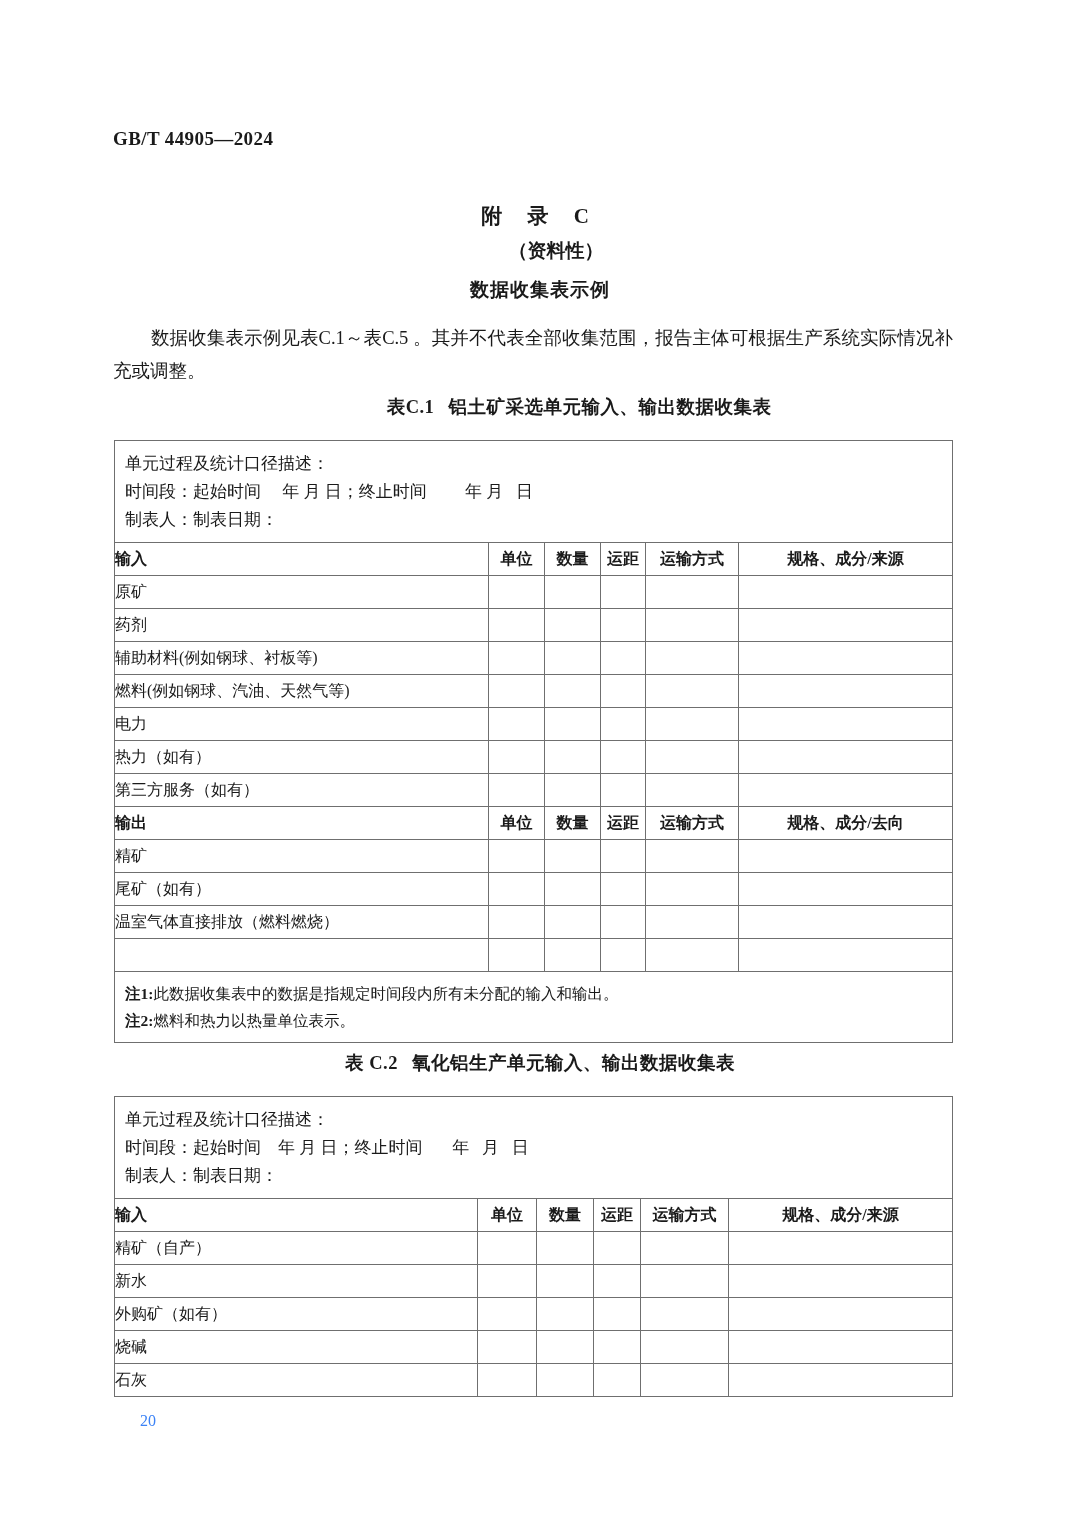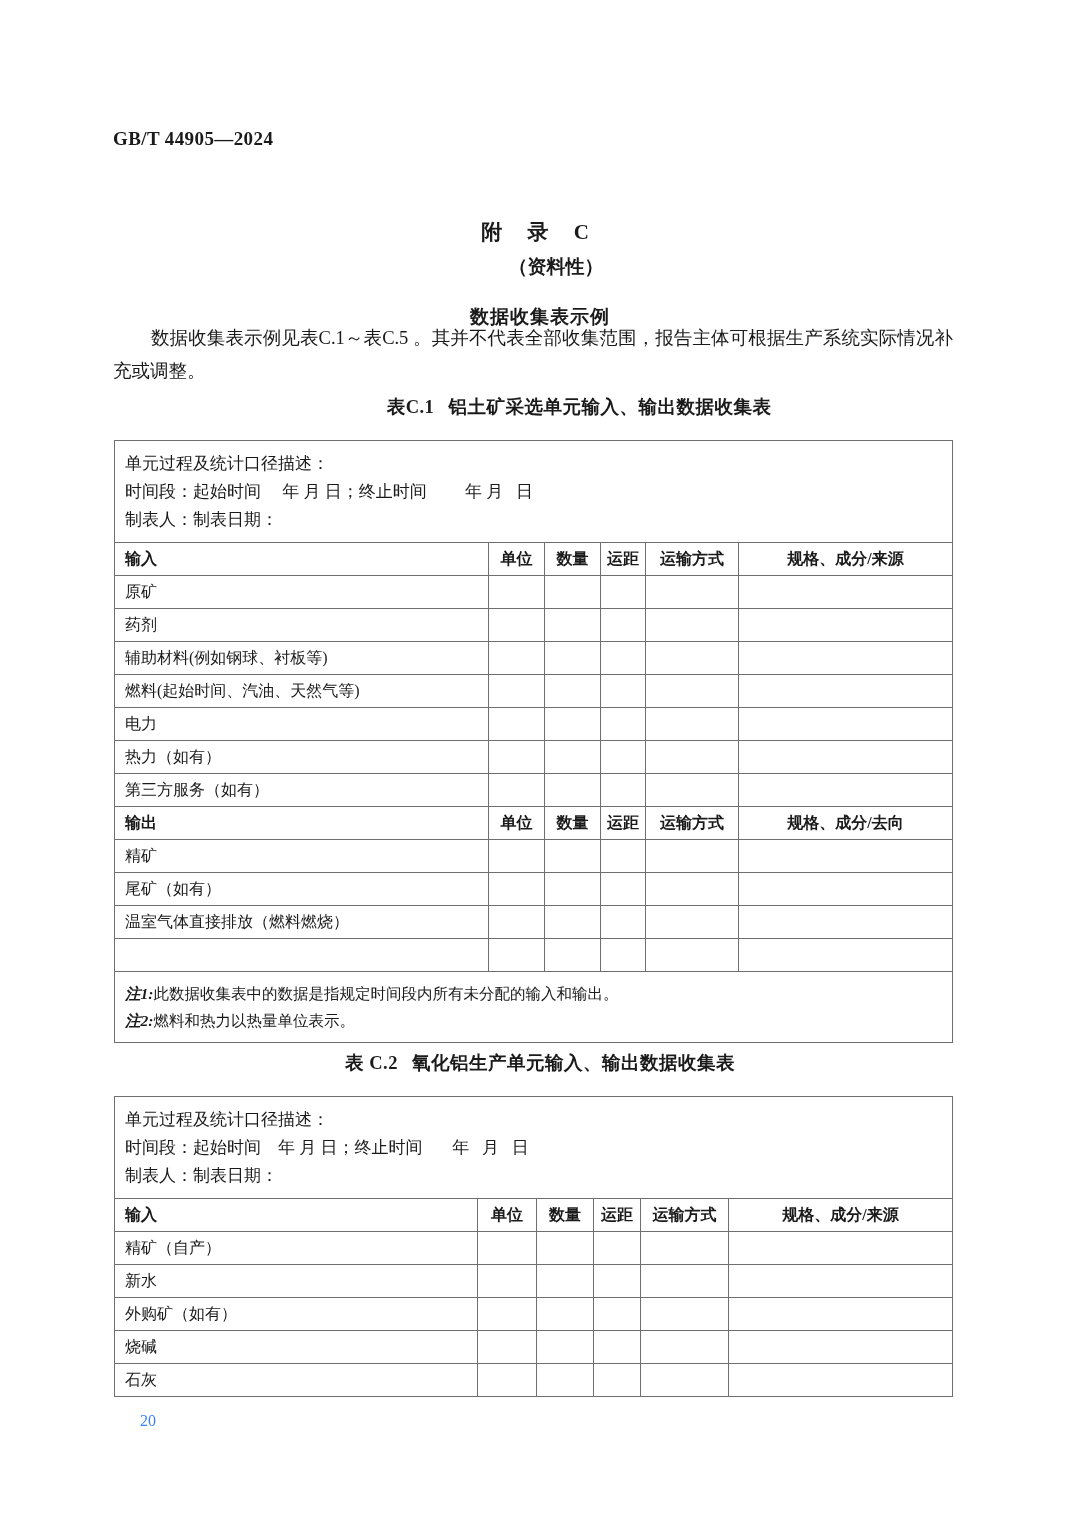--- a/index.html
+++ b/index.html
@@ -31,35 +31,35 @@
     font-size: 19px;
     font-weight: bold;
     letter-spacing: 0.4px;
     font-family: "Liberation Serif", "DejaVu Serif", serif;
   }
 
   
   .annex-block {
     position: absolute;
     left: 0;
-    top: 218px;
+    top: 202px;
     width: 1080px;
     text-align: center;
   }
   .annex-title {
     font-size: 21px;
     font-weight: bold;
     letter-spacing: 10px;
     font-family: "Liberation Serif", "DejaVu Serif", serif;
     margin-bottom: 8px;
   }
   .annex-kind {
     font-size: 19px;
     font-weight: bold;
-    margin-bottom: 24px;
+    margin-bottom: 13px;
     padding-left: 32px;
   }
   .annex-name {
     font-size: 19px;
     font-weight: bold;
     letter-spacing: 1px;
   }
 
   
   .intro {
@@ -99,21 +99,20 @@
   .dtable.t1 { top: 440px; }
   .dtable.t2 { top: 1096px; }
 
   .dtable td {
     border: 1px solid #6f6f6f;
     padding: 0;
     height: 32px;
     vertical-align: middle;
   }
   .dtable td.lbl {
-    padding-left: 10px;
     text-align: left;
   }
   .dtable td.ctr {
     text-align: center;
   }
   .dtable tr.hdr td {
     font-weight: bold;
   }
   .dtable td.blank { height: 32px; }
 
@@ -130,21 +129,21 @@
 
   
   .note-cell {
     padding: 8px 0 8px 10px !important;
     height: auto !important;
   }
   .note-line {
     font-size: 15.5px;
     line-height: 27px;
   }
-  .note-line b { font-weight: bold; font-style: italic; }
+  .note-line b { font-weight: bold; }
 
   
   .folio {
     position: absolute;
     left: 140px;
     top: 1412px;
     font-size: 16px;
     color: #3b82f6;
   }
 </style>
@@ -212,21 +211,21 @@
       </tr>
       <tr>
         <td class="lbl">辅助材料(例如钢球、衬板等)</td>
         <td></td>
         <td></td>
         <td></td>
         <td></td>
         <td></td>
       </tr>
       <tr>
-        <td class="lbl">燃料(起始时间、汽油、天然气等)</td>
+        <td class="lbl">燃料(例如钢球、汽油、天然气等)</td>
         <td></td>
         <td></td>
         <td></td>
         <td></td>
         <td></td>
       </tr>
       <tr>
         <td class="lbl">电力</td>
         <td></td>
         <td></td>

